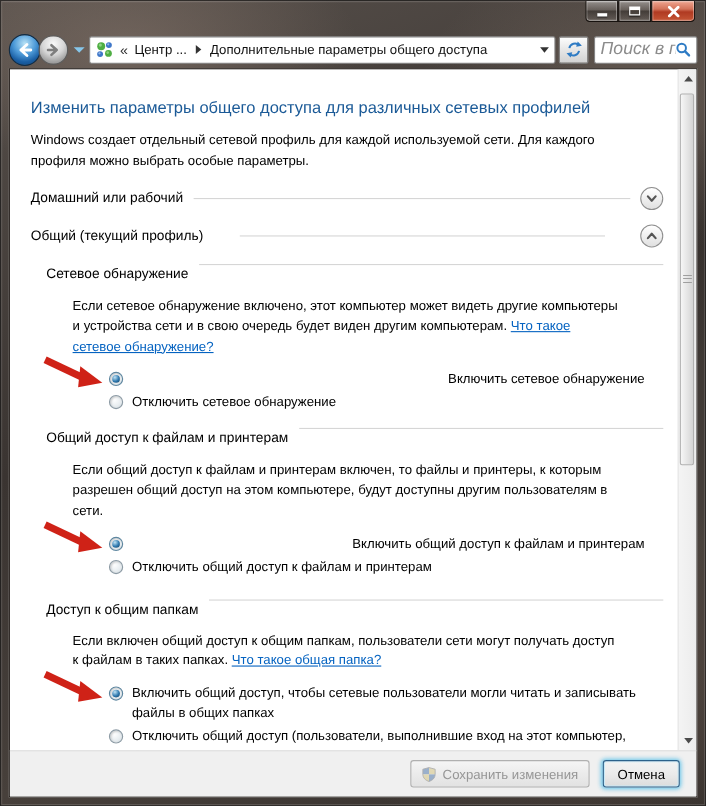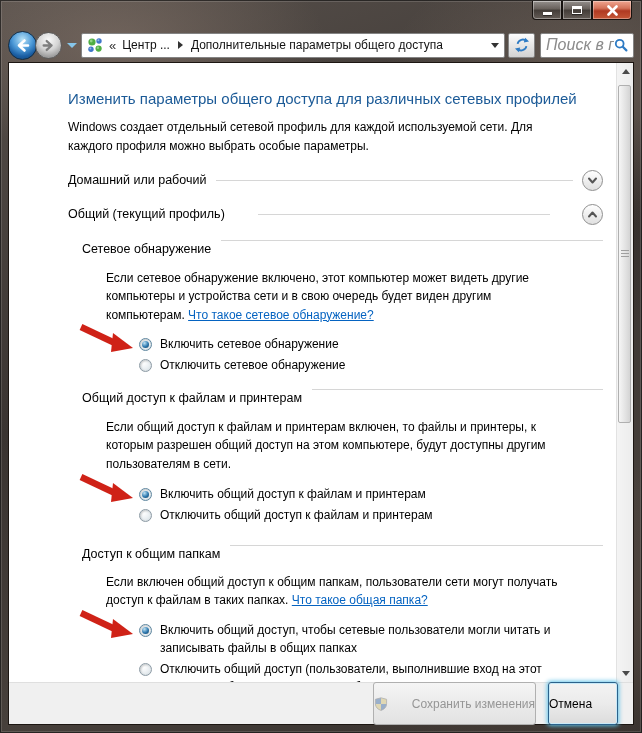--- a/index.html
+++ b/index.html
@@ -68,21 +68,21 @@
   }
   .search-ph { flex:1; font-size:16px; font-style:italic; color:#8b8b8b; white-space:nowrap; overflow:hidden; }
 
   
   .client {
     position:absolute; left:8px; top:62px; width:626px; height:663px;
     background:#fff; border:1px solid #1c1612;
   }
   .content {
     position:absolute; top:0; left:0; right:17px; bottom:42px;
-    overflow:hidden; font-size:12px; color:#000; line-height:1.55;padding-left:40px;
+    overflow:hidden; font-size:12px; color:#000; line-height:1.55;
   }
 
   .h1 { margin:27px 0 0 19px; font-size:15px; font-weight:normal; color:#1b5a97; line-height:1.2; }
   .intro { margin:10px 46px 0 19px; }
 
   .profile-row { display:flex; align-items:center; margin:15px 13px 0 19px; }
   .profile-row.second { margin-top:13px;gap:23px; }
   .sec-label { white-space:nowrap; margin-right:10px; font-size:12.5px; }
   .sec-line { flex:1; height:1px; background:#d6d6d6; margin-right:9px; }
   .chev-btn {
@@ -90,21 +90,21 @@
     border:1px solid #8f8f8f; background:linear-gradient(#ffffff,#ececec 60%,#e0e0e0);
     display:flex; align-items:center; justify-content:center;
   }
 
   .sub-row { display:flex; align-items:flex-start; margin:15px 13px 0 33px; }
   .sub-row .sec-line { margin-right:0; }
   .para { margin:9px 52px 0 57px; }
   .para a { color:#0563c1; text-decoration:underline; cursor:pointer; }
 
   .opt { display:flex; margin:3px 30px 0 90px; position:relative; align-items:flex-start; line-height:1.5; }
-  .opt.gap { margin-top:11px; }
+  .opt.gap { margin-top:11px;justify-content:space-between; }
   .radio {
     width:13px; height:13px; border-radius:50%; flex-shrink:0; margin:3px 8px 0 0;
     border:1px solid #8d9ba5;
     background: radial-gradient(circle at 35% 30%, #ffffff, #e9eef1 55%, #cfd8dd);
     box-shadow: inset 1px 1px 2px rgba(0,0,0,.18);
     position:relative;
   }
   .radio.sel { border-color:#5f87a0; }
   .radio.sel::after {
     content:""; position:absolute; left:2px; top:2px; width:7px; height:7px; border-radius:50%;
@@ -132,22 +132,22 @@
     background:repeating-linear-gradient(#9f9f9f 0 1px, transparent 1px 3px);
   }
 
   
   .bottombar {
     position:absolute; left:0; right:0; bottom:0; height:42px;
     background:#f0f0f0; border-top:1px solid #dfdfdf;
     display:flex; align-items:center; justify-content:flex-end; gap:12px; padding-right:15px;
   }
   .btn {
-    height:43px; font-size:12px; font-family:inherit; border-radius:3px;
-    display:flex; align-items:center; justify-content:space-between;
+    height:25px; font-size:12px; font-family:inherit; border-radius:3px;
+    display:flex; align-items:center; justify-content:center;
   }
   .btn-save {
     width:163px; gap:5px;
     border:1px solid #b0b0b0; background:linear-gradient(#f5f5f5,#ebebeb 50%,#e2e2e2);
     color:#969696;
   }
   .btn-cancel {
     width:70px; color:#000;
     border:1px solid #2c628b;
     background:linear-gradient(#f3f3f3,#ebebeb 50%,#dcdcdc);

